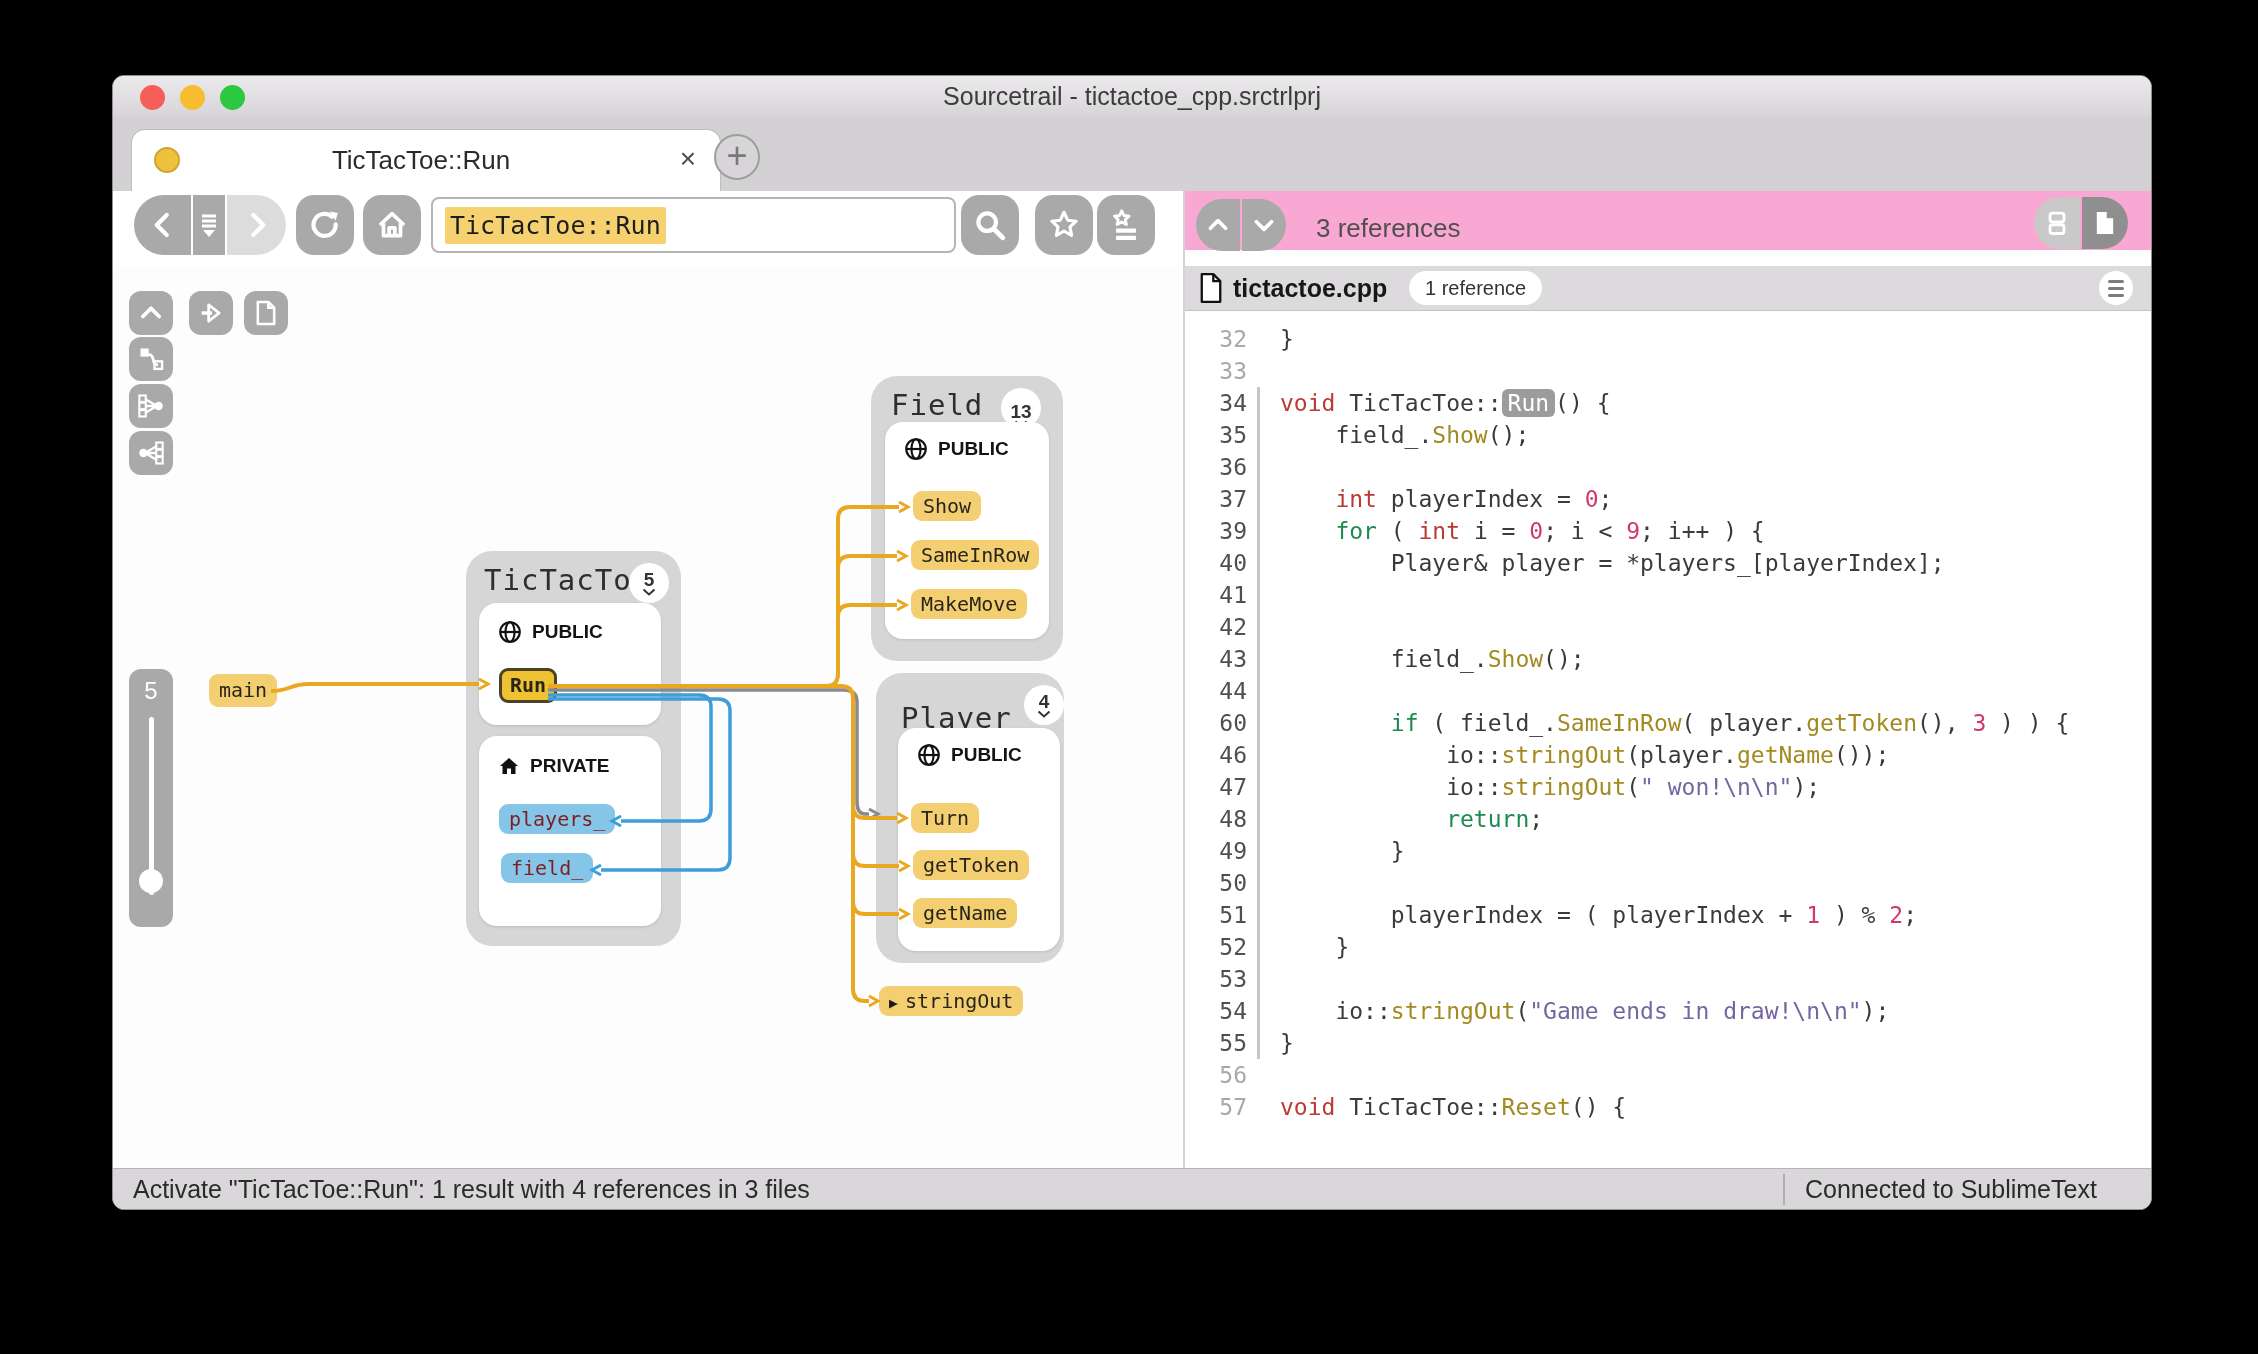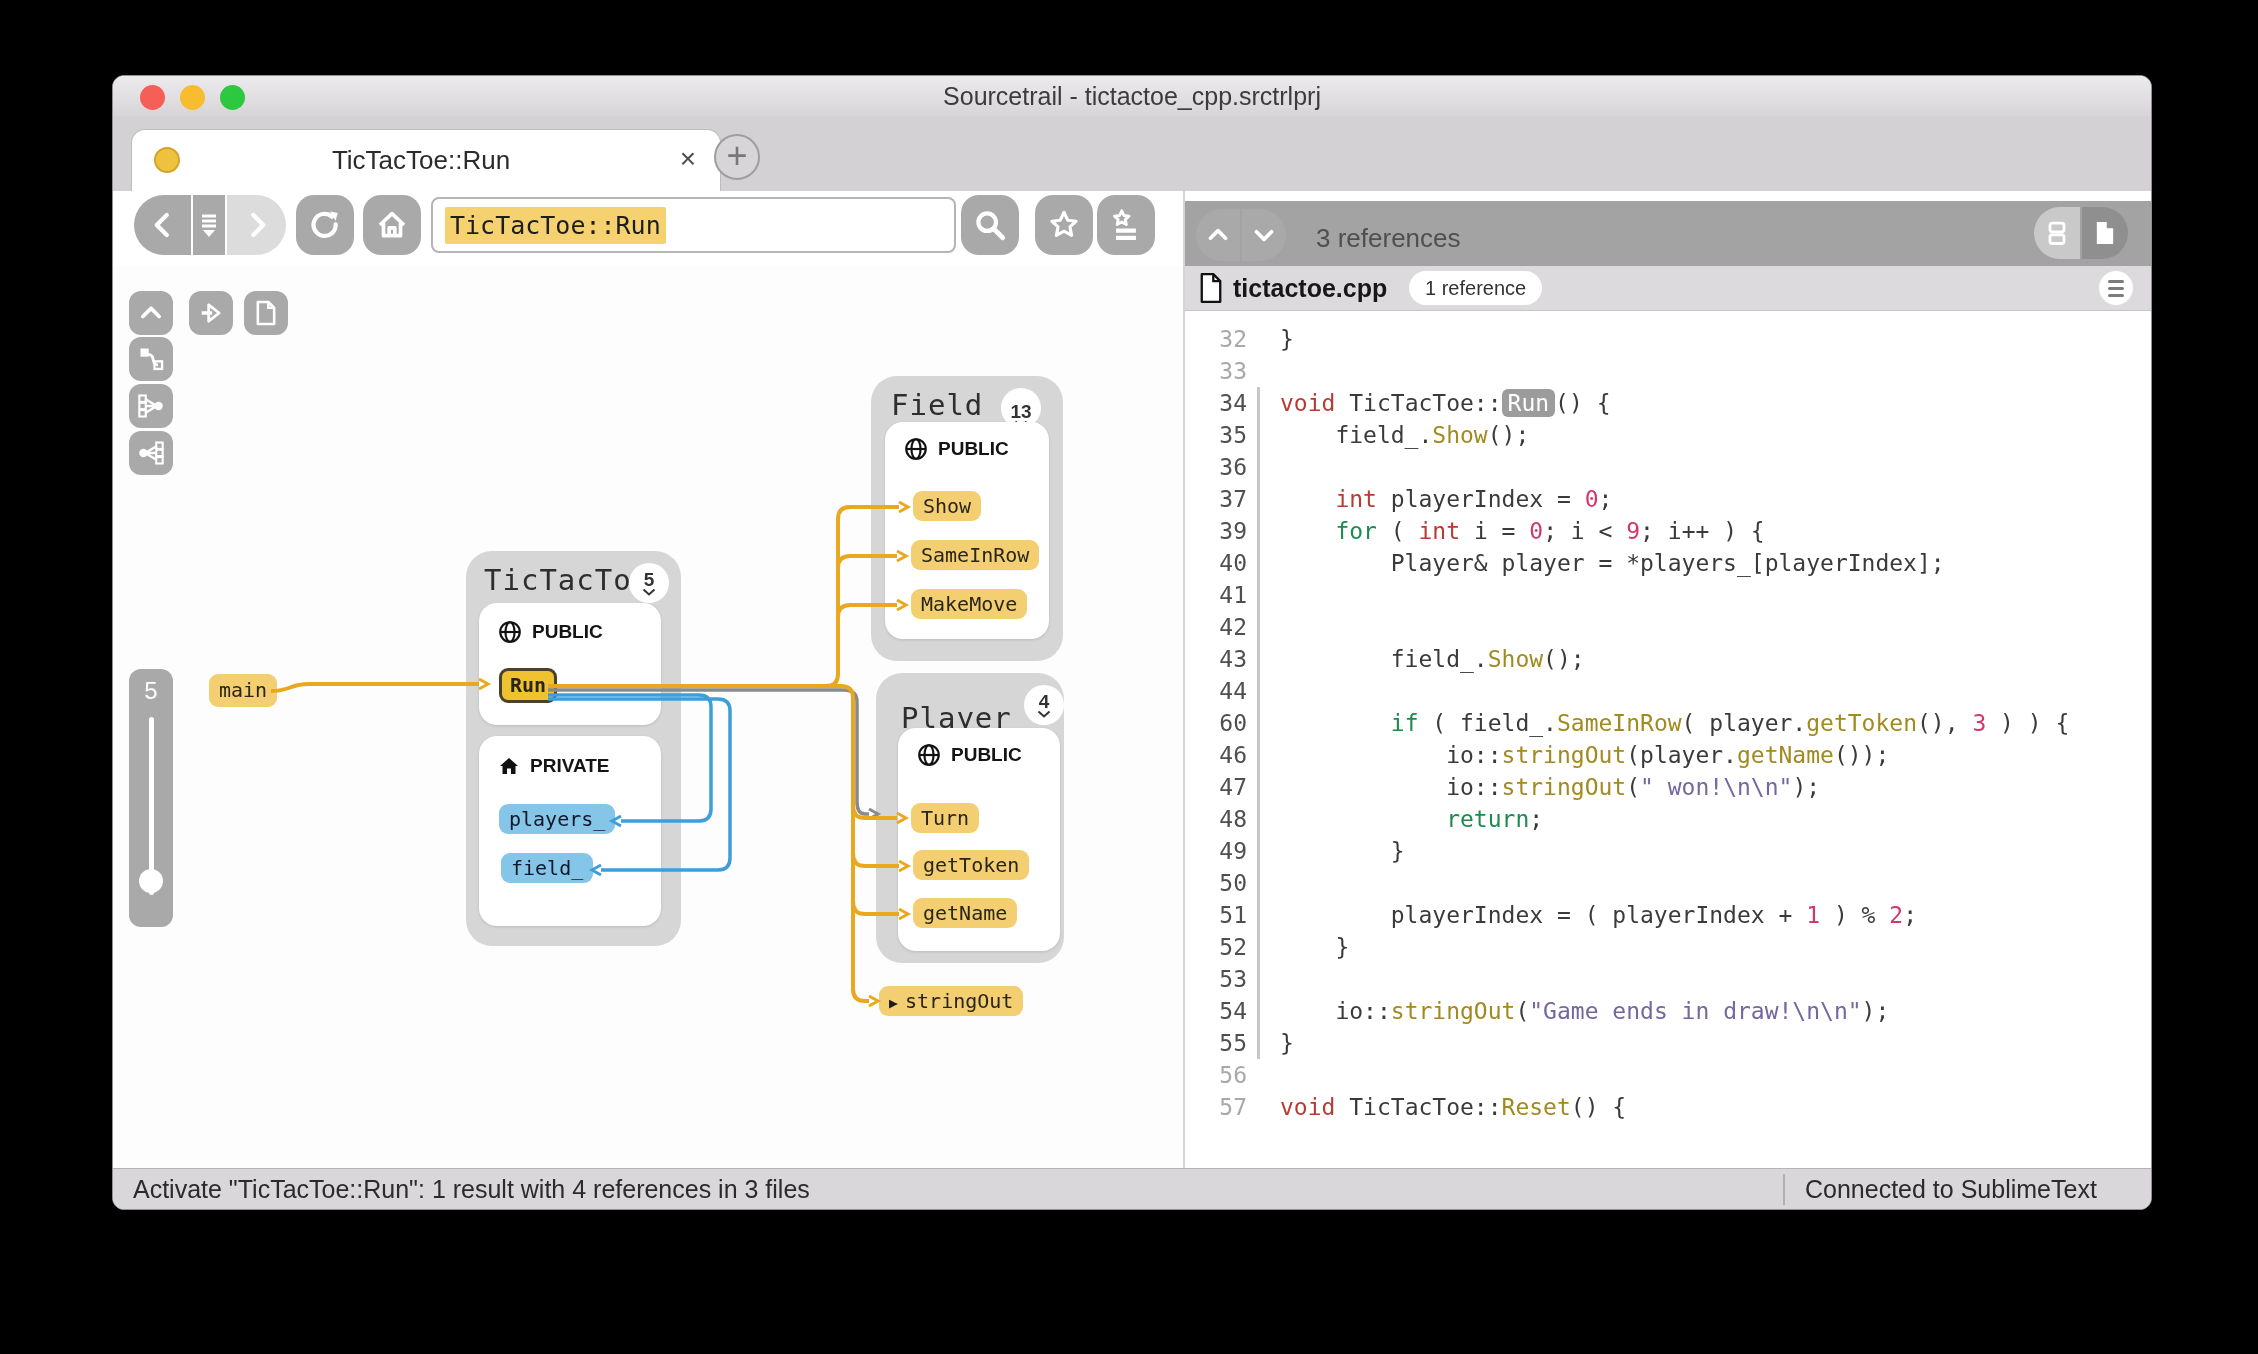--- a/index.html
+++ b/index.html
@@ -52,26 +52,26 @@
   
   .cluster{position:absolute;background:#d6d6d6;border-radius:26px;}
   .cluster-name{position:absolute;font-family:"DejaVu Sans Mono",monospace;font-size:29px;color:#2e2e2e;letter-spacing:1px;}
   .badge{position:absolute;width:40px;height:40px;border-radius:50%;background:#fff;display:flex;flex-direction:column;
          align-items:center;justify-content:center;color:#333;font-size:19px;font-weight:bold;line-height:17px;}
   .sectionbox{position:absolute;background:#fff;border-radius:18px;box-shadow:0 1px 3px rgba(0,0,0,.12);}
   .sec-label{position:absolute;display:flex;align-items:center;gap:9px;font-size:19px;font-weight:bold;color:#141414;}
   .node{position:absolute;height:30px;line-height:30px;border-radius:9px;padding:0 10px;
         font-family:"DejaVu Sans Mono",monospace;font-size:20px;color:#2a251b;background:#f3cf72;}
   .node.amber{background:#f3cf72;}
-  .node.blue{background:#85c6e8;color:#0f172a;}
+  .node.blue{background:#85c6e8;color:#7f1d1d;}
   .node.active{background:#eec231;border:3px solid #494228;font-weight:bold;height:29px;line-height:29px;padding:0 8px;}
   .node .tri{color:#1a1a1a;font-size:15px;margin-right:7px;}
   .edges{position:absolute;left:0;top:0;pointer-events:none;}
   
-  .refs-header{position:absolute;left:1072px;top:125px;width:966px;height:68px;background:#a3a3a3;}
+  .refs-header{position:absolute;left:1072px;top:115px;width:966px;height:59px;background:#f9a8d4;}
   .updown{position:absolute;left:11px;top:8px;width:90px;height:52px;display:flex;}
   .updown .u{width:44px;background:#a9a9a9;border-radius:26px 0 0 26px;display:flex;align-items:center;justify-content:center;}
   .updown .d{width:44px;background:#a9a9a9;border-radius:0 26px 26px 0;margin-left:2px;display:flex;align-items:center;justify-content:center;}
   .refs-count{position:absolute;left:131px;top:0;height:75px;line-height:75px;font-size:26px;color:#4f4f4f;}
   .view-toggle{position:absolute;left:849px;top:6px;height:52px;display:flex;}
   .view-toggle .snip{width:46px;background:#c9c9c9;border-radius:26px 0 0 26px;display:flex;align-items:center;justify-content:center;}
   .view-toggle .file{width:46px;background:#8f8f8f;border-radius:0 26px 26px 0;margin-left:2px;display:flex;align-items:center;justify-content:center;}
   .filebar{position:absolute;left:1072px;top:190px;width:966px;height:44px;background:#dcdadc;border-bottom:1px solid #c6c4c6;}
   .file-icon{position:absolute;left:14px;top:7px;}
   .file-name{position:absolute;left:48px;top:0;height:44px;line-height:44px;font-size:25px;font-weight:bold;color:#171717;}

